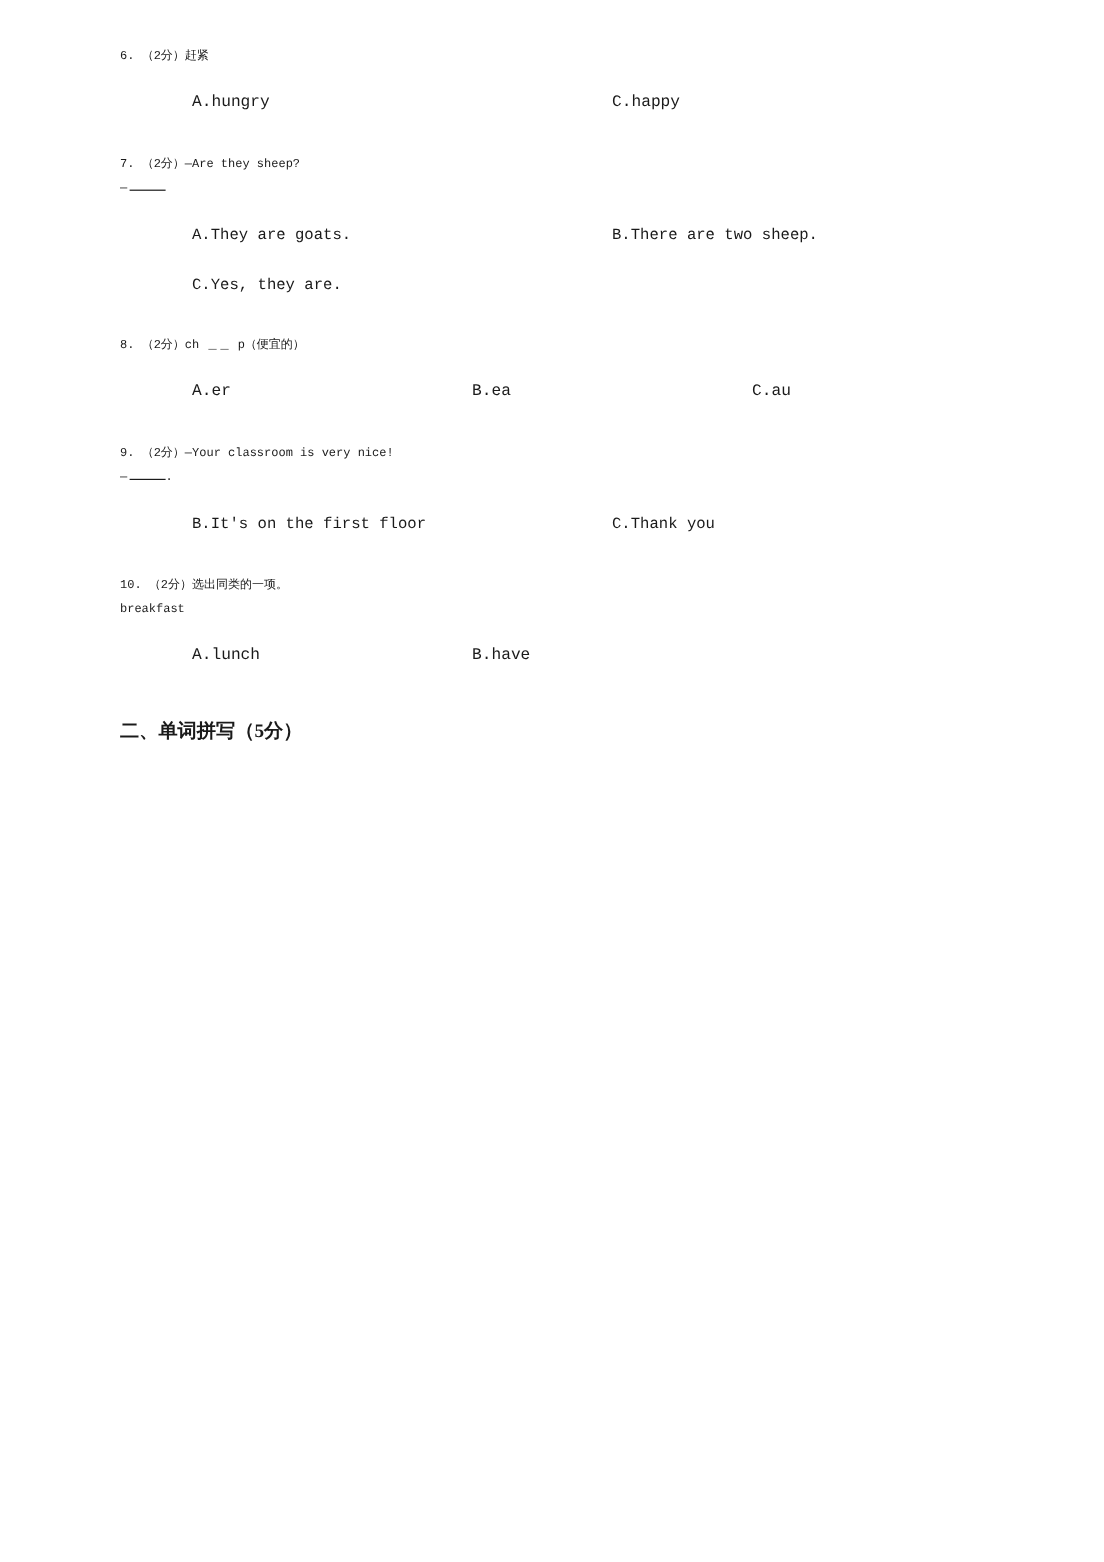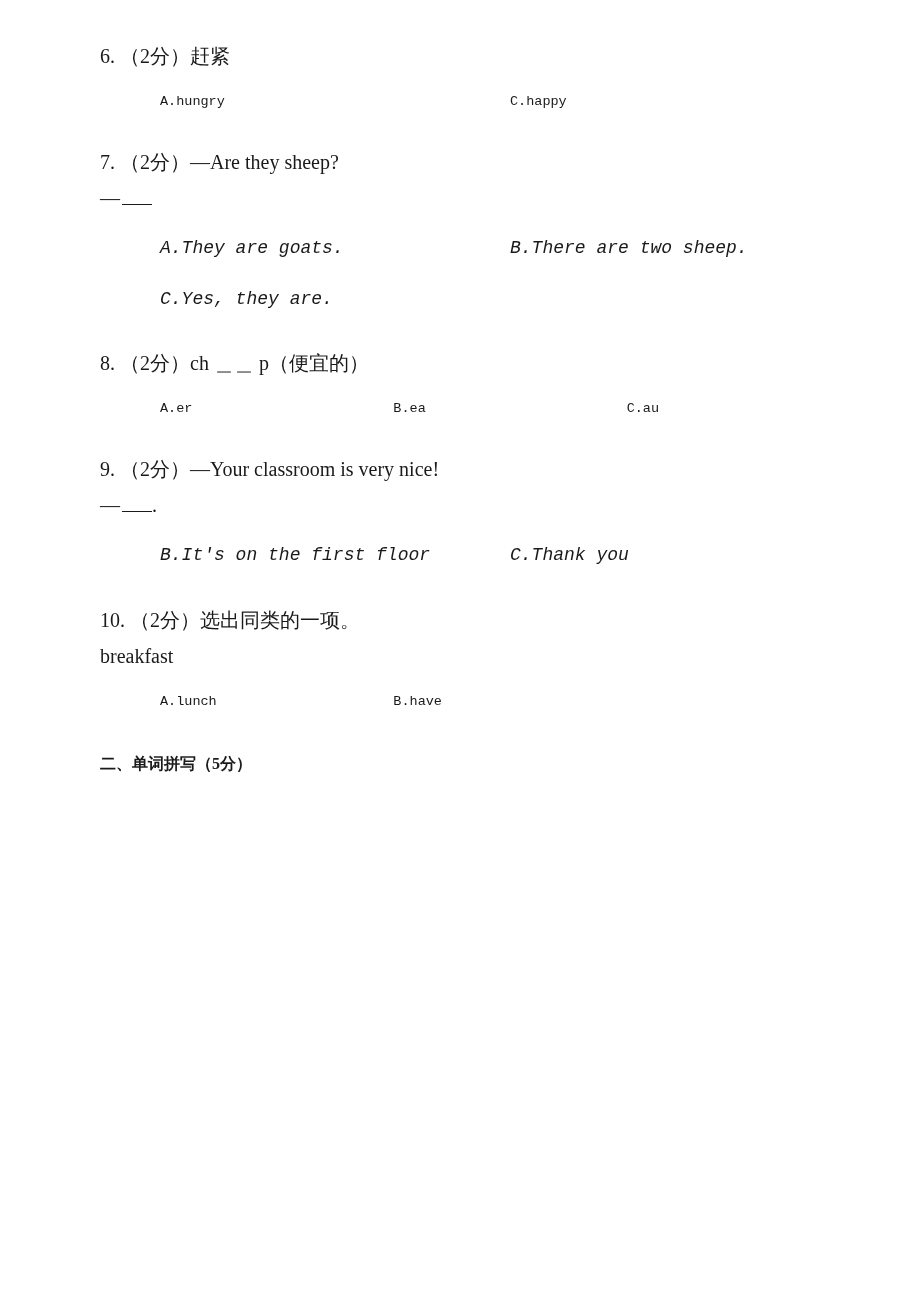--- a/index.html
+++ b/index.html
@@ -13,43 +13,42 @@
       font-size: 14px;
       color: #1a1a1a;
       width: 920px;
       min-height: 1302px;
       padding: 40px 60px 40px 100px;
     }
     .question-block {
       margin-bottom: 32px;
     }
     .question-title {
-      font-family: Liberation Serif, serif;
-      font-size: 20px;
+      font-family: Liberation Mono, monospace;
+      font-size: 10px;
       line-height: 1.6;
       margin-bottom: 4px;
     }
     .options-row {
       display: flex;
       flex-direction: row;
       gap: 0px;
       margin-top: 18px;
       padding-left: 60px;
     }
     .option {
       font-family: "Courier New", Courier, monospace;
       font-size: 13.5px;
       flex: 1;
       line-height: 1.8;
     }
     .option-col-item {
       font-family: "Courier New", Courier, monospace;
-      font-size: 18px;
+      font-size: 13px;
       line-height: 1.8;
-      font-style: italic;
     }
     .section-title {
       font-size: 16px;
       font-weight: bold;
       margin-top: 40px;
       margin-bottom: 10px;
     }
     .blank-line {
       display: inline-block;
       border-bottom: 1px solid #1a1a1a;

